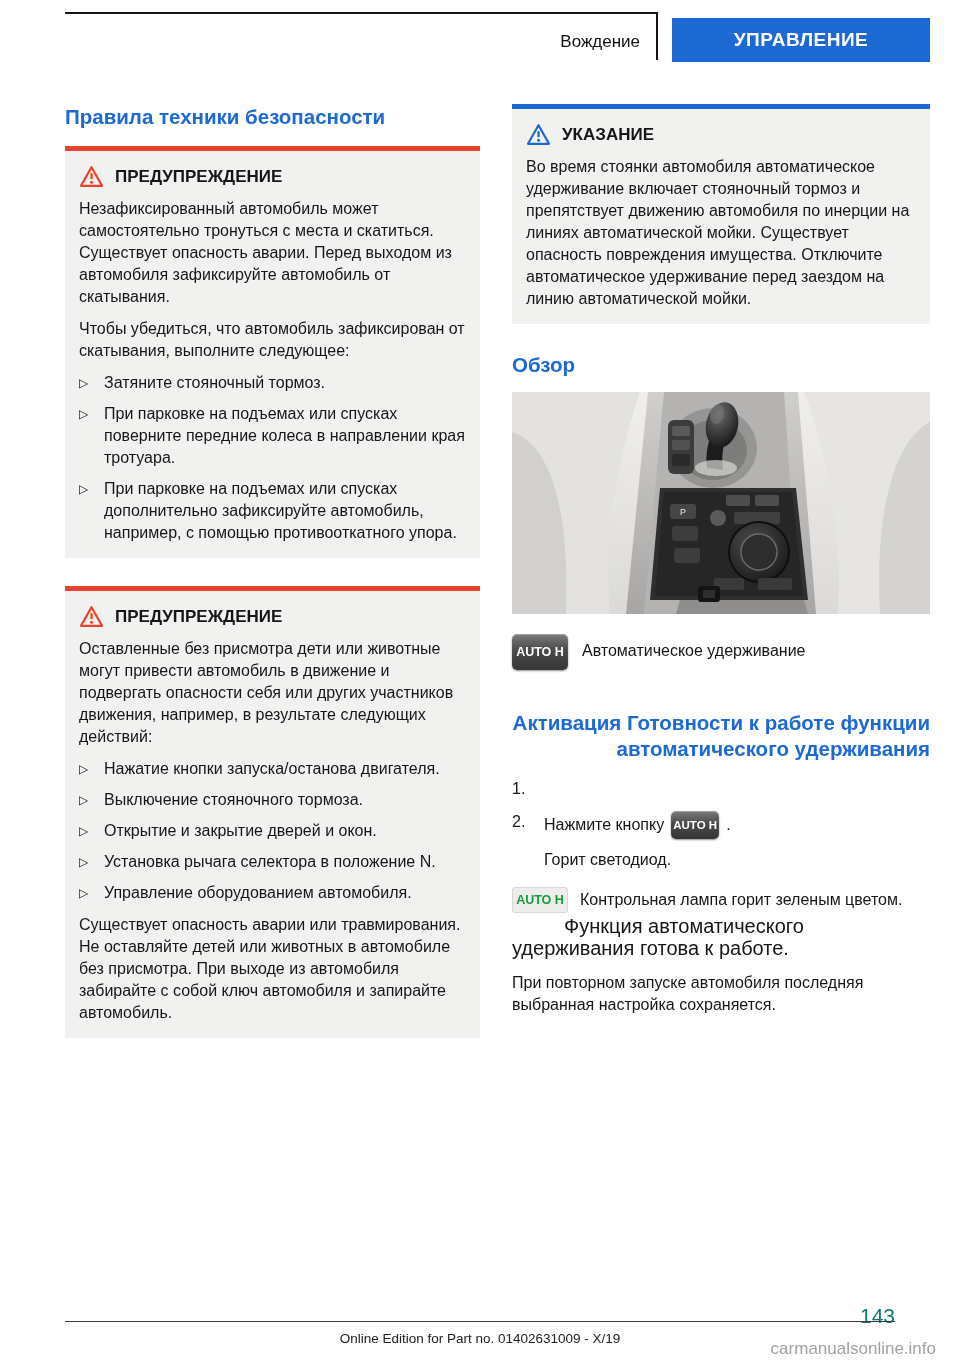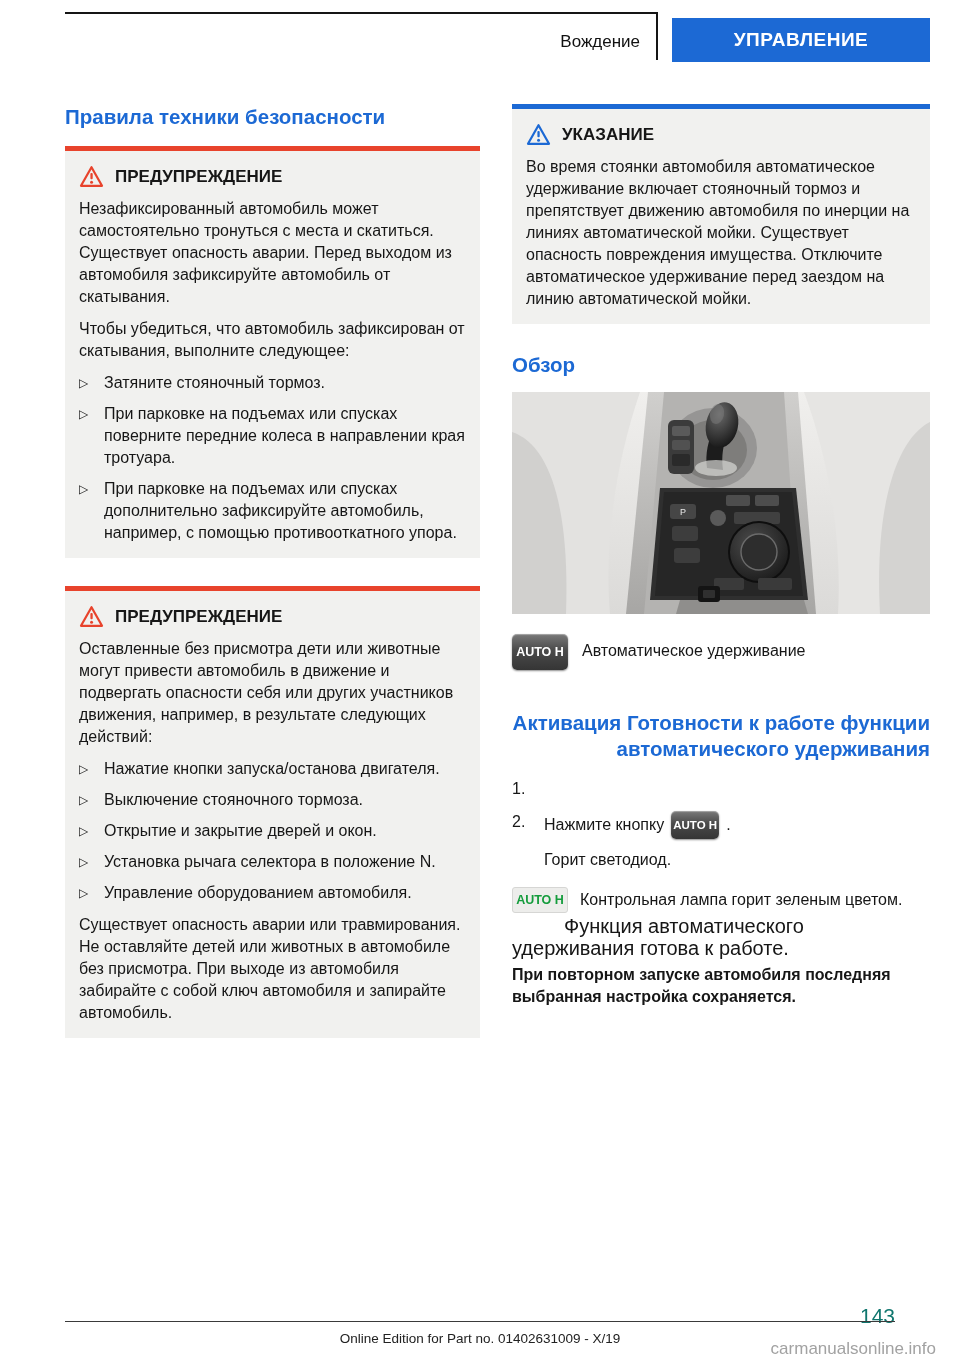--- a/index.html
+++ b/index.html
@@ -75,21 +75,21 @@
   .activation-title { margin-bottom:16px;text-align:right; }
   ol.steps { list-style:none; margin-bottom:4px; }
   ol.steps li { display:flex; gap:10px; font-size:16px; line-height:22px; margin-bottom:11px; }
   .step-num { flex:0 0 22px; }
   .step-line { display:flex; align-items:center; flex-wrap:wrap; }
   .step-sub { margin-top:10px; }
 
   .lamp-row { display:flex; gap:12px; margin:16px 0 2px; font-size:16px; line-height:22px; }
   .lamp-row .lamp-text { padding-top:2px;text-align:right; }
   .ready-p { font-size:20px; line-height:22px; text-indent:52px; margin-top:2px; }
-  .restart-p { font-size:16px; line-height:22px; margin-top:5px;font-weight:bold; }
+  .restart-p { font-size:16px; line-height:22px; margin-top:13px; }
 
   
   .page-number { position:absolute; right:65px; bottom:34px; font-size:21px; font-weight:normal; color:#0f766e; }
   .footer-rule { position:absolute; left:65px; right:65px; bottom:40px; border-top:1.5px solid #3a3a3a; }
   .edition { position:absolute; left:0; right:0; bottom:16px; text-align:center; font-size:13.5px; color:#222; }
   .watermark { position:absolute; right:24px; bottom:3px; font-size:17px; color:var(--watermark_gray,#a2a2a2); }
 </style>
 </head>
 <body>
 

